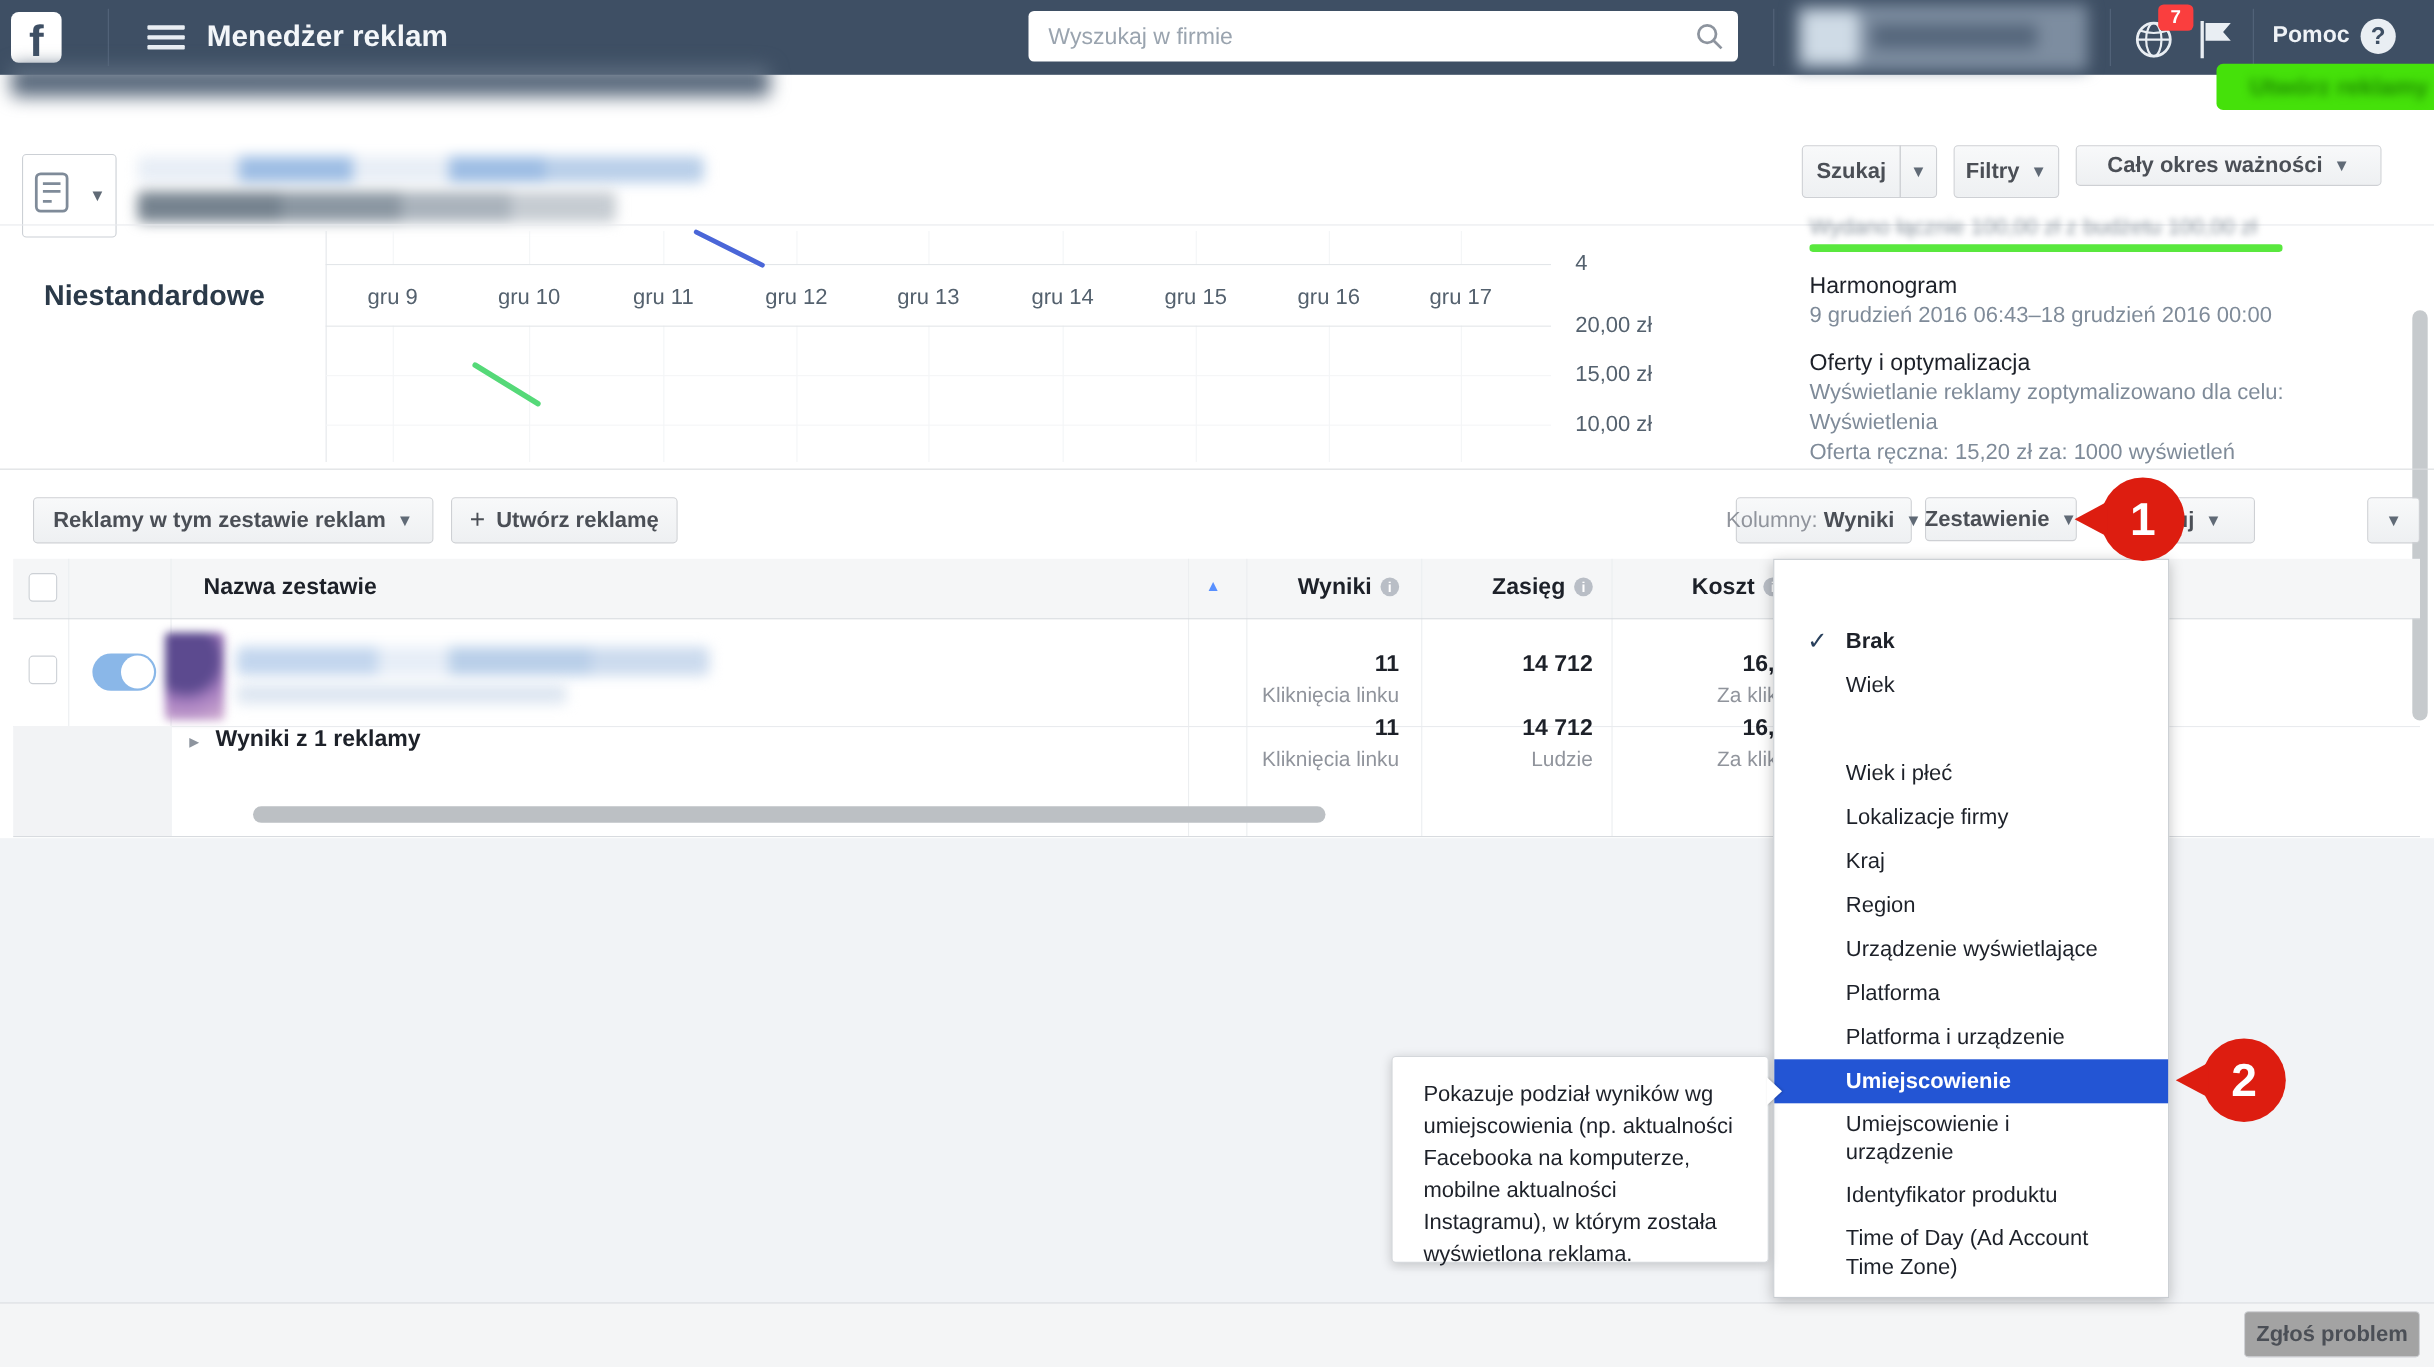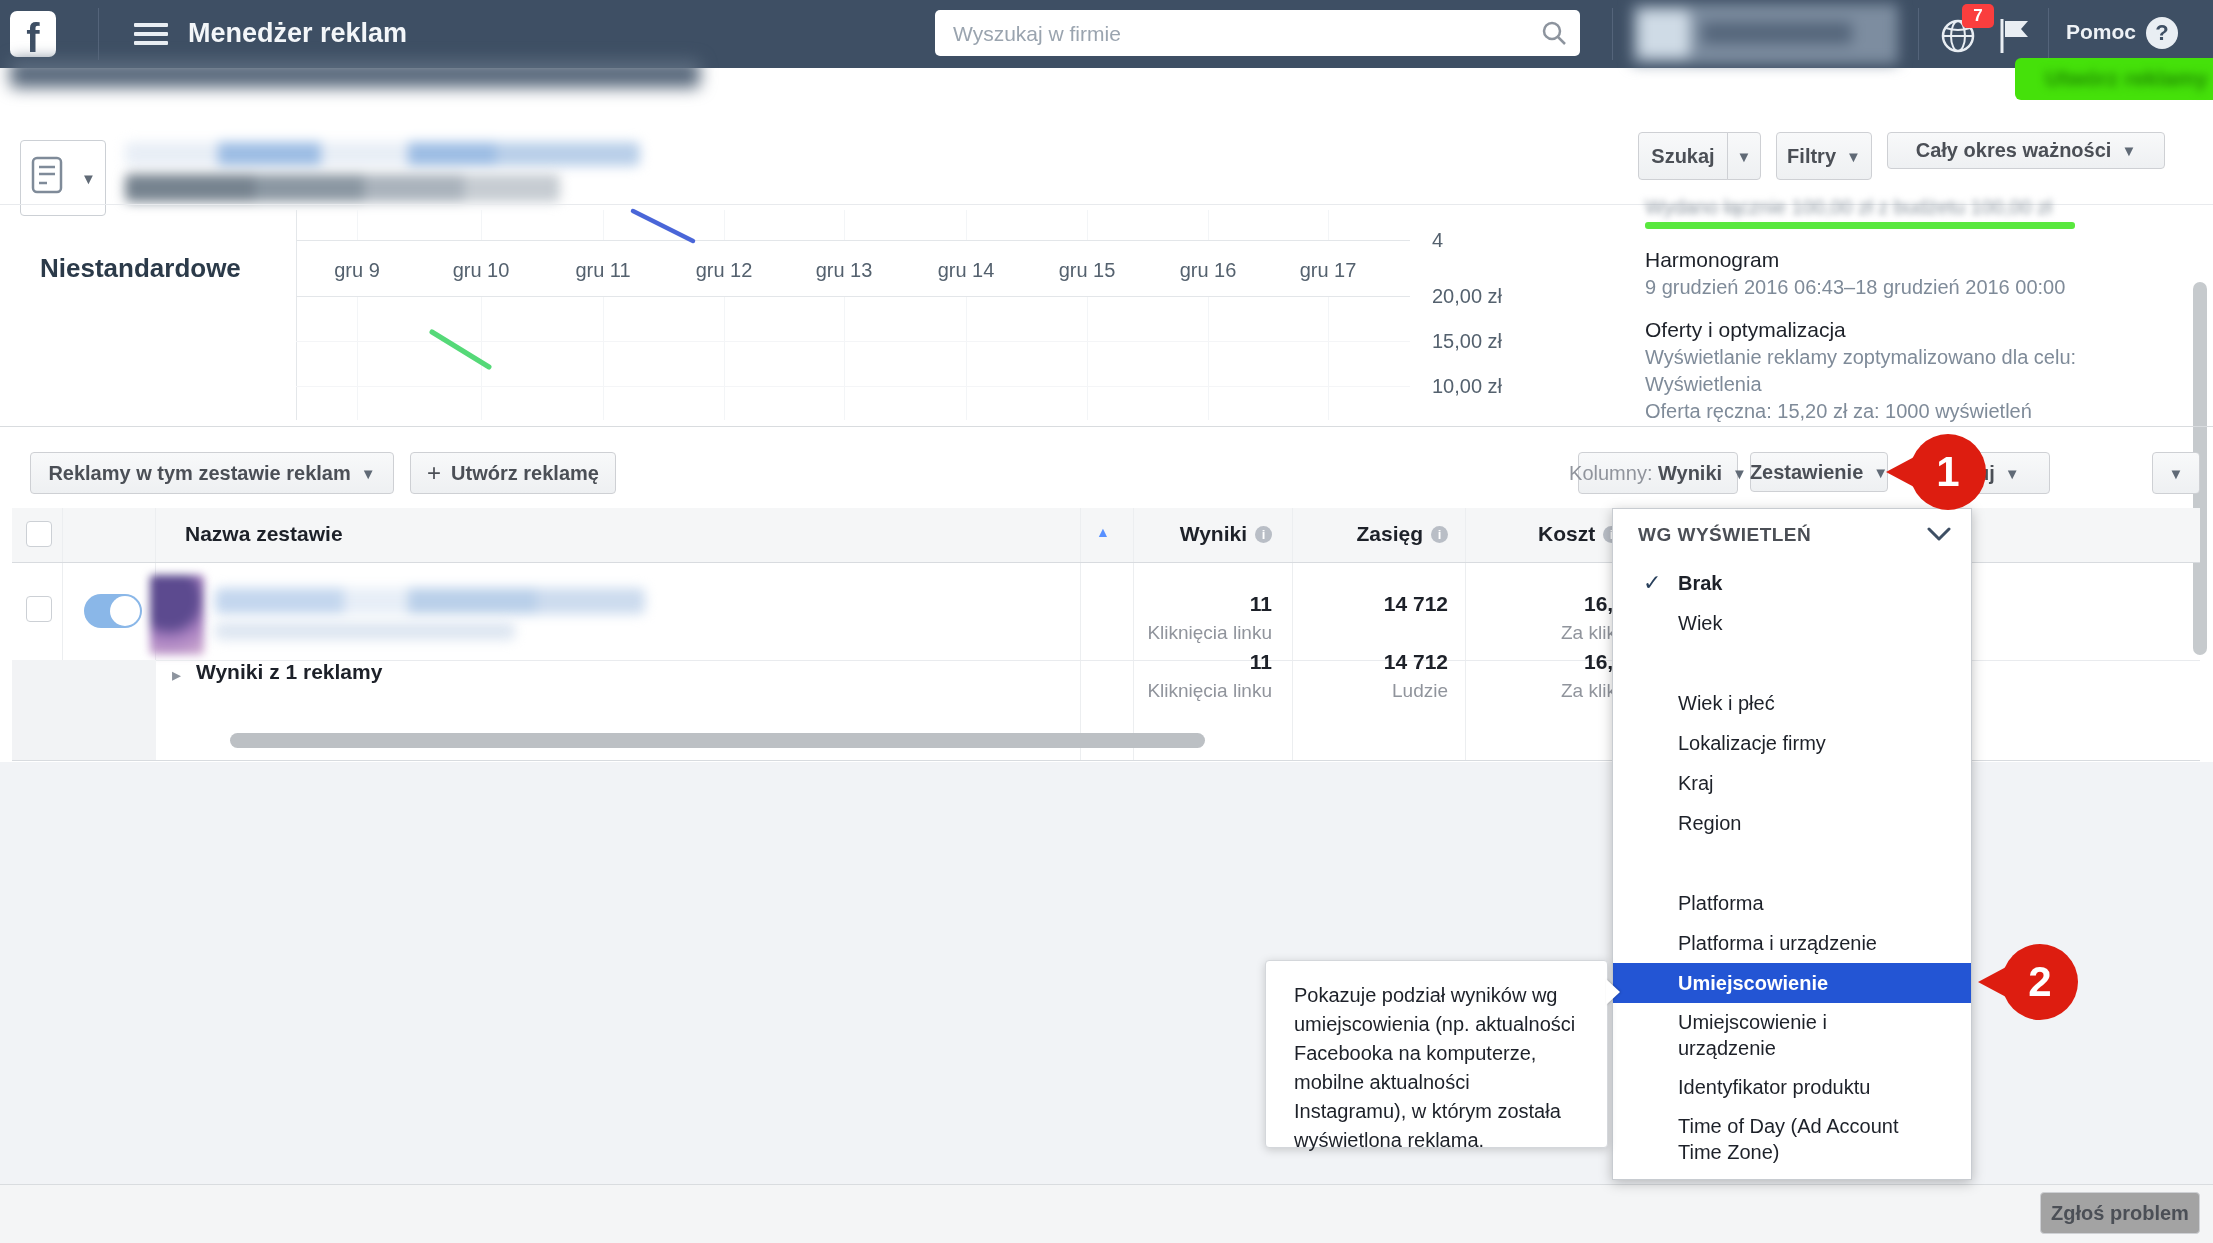--- a/index.html
+++ b/index.html
@@ -329,45 +329,42 @@
   <div class="abs hscroll"></div>
   <div class="abs card-line" style="left:12px;top:760px;width:2188px;"></div>
 
   <div class="abs lower-bg"></div>
   <div class="abs footer"></div>
   <div class="abs btn" style="left:2040px;top:1192px;width:160px;height:42px;background:#a3a3a3;">
     <span>Zgłoś problem</span>
   </div>
 
   <div class="abs dd-panel">
-    <div class="dd-header">
-      <span>WG WYŚWIETLEŃ</span>
-      <svg style="position:absolute;right:20px;top:18px;" width="24" height="15" viewBox="0 0 24 15">
-        <polyline points="2,2 12,12 22,2" fill="none" stroke="#3e4f64" stroke-width="3" stroke-linecap="round" stroke-linejoin="round"></polyline>
-      </svg>
-    </div>
     <div class="dd-item" style="top:54px;height:40px;font-weight:bold;">
       <span class="dd-check">✓</span>
       <span class="txt">Brak</span>
     </div>
     <div class="dd-item" style="top:94px;height:40px;">
         <span class="txt">Wiek</span>
       </div>
     <div class="dd-item" style="top:174px;height:40px;">
         <span class="txt">Wiek i płeć</span>
       </div>
     <div class="dd-item" style="top:214px;height:40px;">
         <span class="txt">Lokalizacje firmy</span>
       </div>
     <div class="dd-item" style="top:254px;height:40px;">
         <span class="txt">Kraj</span>
       </div>
     <div class="dd-item" style="top:294px;height:40px;">
         <span class="txt">Region</span>
       </div>
+    <div class="dd-item" style="top:334px;height:40px;">
+        <span class="txt">Urządzenie wyświetlające</span>
+      </div>
     <div class="dd-item" style="top:374px;height:40px;">
         <span class="txt">Platforma</span>
       </div>
     <div class="dd-item" style="top:414px;height:40px;">
         <span class="txt">Platforma i urządzenie</span>
       </div>
     <div class="dd-item dd-hl" style="top:454px;height:40px;">
         <span class="txt">Umiejscowienie</span>
       </div>
     <div class="dd-item" style="top:494px;height:64px;">

